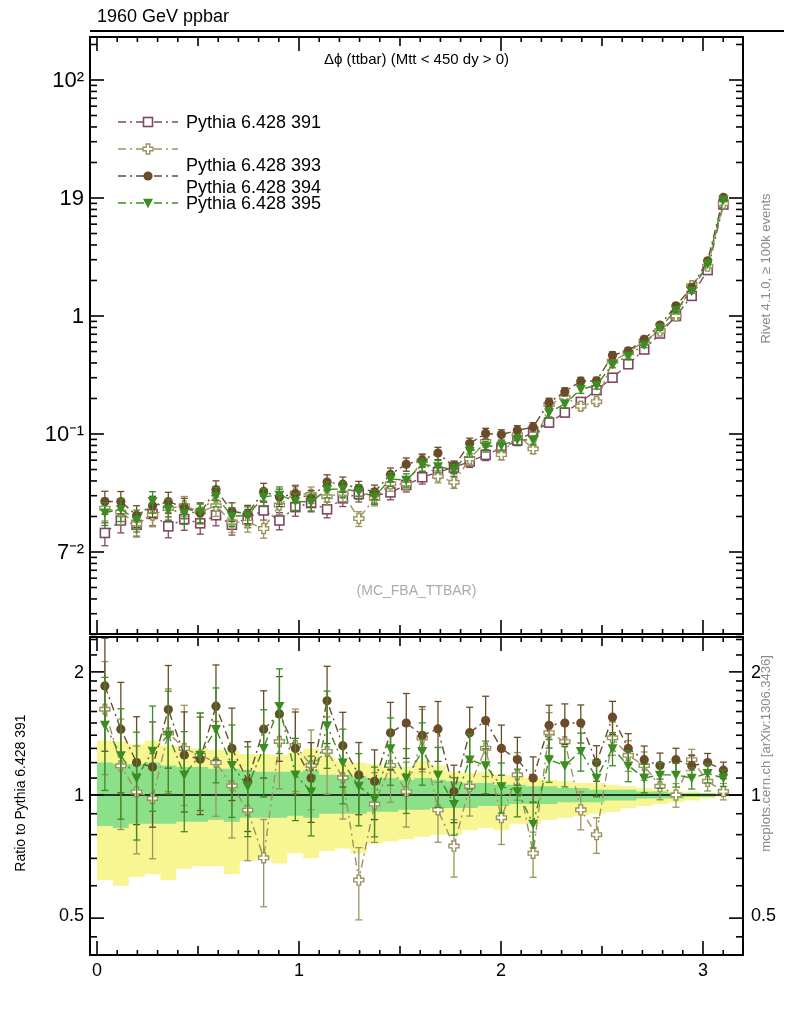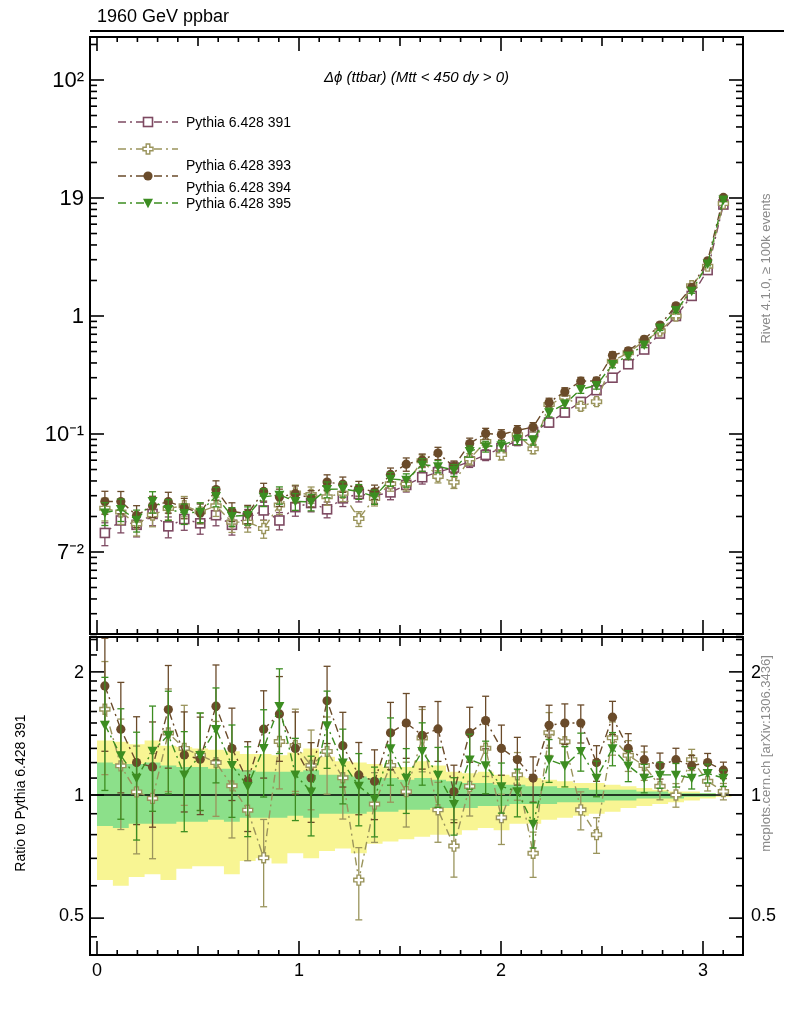--- a/index.html
+++ b/index.html
@@ -1,21 +1,21 @@
 <!DOCTYPE html>
 <html><head>
 <meta charset="utf-8">
 <style>
   html,body{margin:0;padding:0;background:#fff;}
   .fig{position:relative;width:786px;height:1024px;background:#fff;
        font-family:"Liberation Sans",sans-serif;overflow:hidden;}
   .t{position:absolute;color:#000;white-space:nowrap;}
   .hdr{font-size:18px;top:4px;height:24px;line-height:24px;}
   .title{font-size:15px;}
-  .leg{font-size:14px;height:18px;line-height:18px;}
+  .leg{font-size:18px;height:18px;line-height:18px;}
   .ytick{font-size:22px;height:18px;line-height:18px;text-align:right;width:60px;}
   .rtick{font-size:18px;height:20px;line-height:20px;}
   .xtick{font-size:18px;width:40px;text-align:center;}
   .rot{transform:rotate(-90deg);transform-origin:center center;text-align:center;}
   .gray{color:#8a8a8a;}
   .wm{color:#ababab;font-size:14px;}
   svg{position:absolute;left:0;top:0;}
 </style>
 </head>
 <body>
@@ -1451,21 +1451,21 @@
         <path d="M146.2 144h3.6v3.2h3.2v3.6h-3.2v3.2h-3.6v-3.2h-3.2v-3.6h3.2Z" fill="#fff" stroke="#9a945c" stroke-width="1.4"></path>
         <line x1="118" y1="176" x2="178" y2="176" stroke="#6a4b2a" stroke-width="1.4" stroke-dasharray="8 4 2 4"></line>
         <circle cx="148" cy="176" r="4.6" fill="#6a4b2a"></circle>
         <line x1="118" y1="203" x2="178" y2="203" stroke="#3c8d21" stroke-width="1.4" stroke-dasharray="8 4 2 4"></line>
         <polygon points="143,198.8 153,198.8 148,208.3" fill="#3c8d21"></polygon>
       </g>
     </svg>
 
   <div class="t hdr" style="left:97px;">1960 GeV ppbar</div>
 
-  <div class="t title" style="left:90px;top:68px;width:653px;text-align:center;font-style:italic;">Δϕ (ttbar) (Mtt &lt; 450 dy &gt; 0)</div>
+  <div class="t title" style="left:90px;top:50px;width:653px;text-align:center;">Δϕ (ttbar) (Mtt &lt; 450 dy &gt; 0)</div>
 
   <div class="t leg" style="left:186px;top:113px;">Pythia 6.428 391</div>
   <div class="t leg" style="left:186px;top:140px;margin-top:16px;">Pythia 6.428 393</div>
   <div class="t leg" style="left:186px;top:178px;">Pythia 6.428 394</div>
   <div class="t leg" style="left:186px;top:194px;">Pythia 6.428 395</div>
 
   <div class="t ytick" style="left:24px;top:71px;">10²</div>
   <div class="t ytick" style="left:24px;top:189px;">19</div>
   <div class="t ytick" style="left:24px;top:307px;">1</div>
   <div class="t ytick" style="left:24px;top:425px;">10⁻¹</div>
@@ -1480,14 +1480,15 @@
 
   <div class="t xtick" style="left:77px;top:960px;">0</div>
   <div class="t xtick" style="left:279px;top:960px;">1</div>
   <div class="t xtick" style="left:481px;top:960px;">2</div>
   <div class="t xtick" style="left:683px;top:960px;">3</div>
 
   <div class="t rot" style="left:-130px;top:785px;width:300px;font-size:14px;">Ratio to Pythia 6.428 391</div>
   <div class="t rot gray" style="left:535px;top:261px;width:460px;font-size:13px;">Rivet 4.1.0, ≥ 100k events</div>
   <div class="t rot gray" style="left:565px;top:746px;width:400px;font-size:13px;">mcplots.cern.ch [arXiv:1306.3436]</div>
 
+  <div class="t wm" style="left:90px;top:582px;width:653px;text-align:center;">(MC_FBA_TTBAR)</div>
 
 </div>
 
 </body></html>

